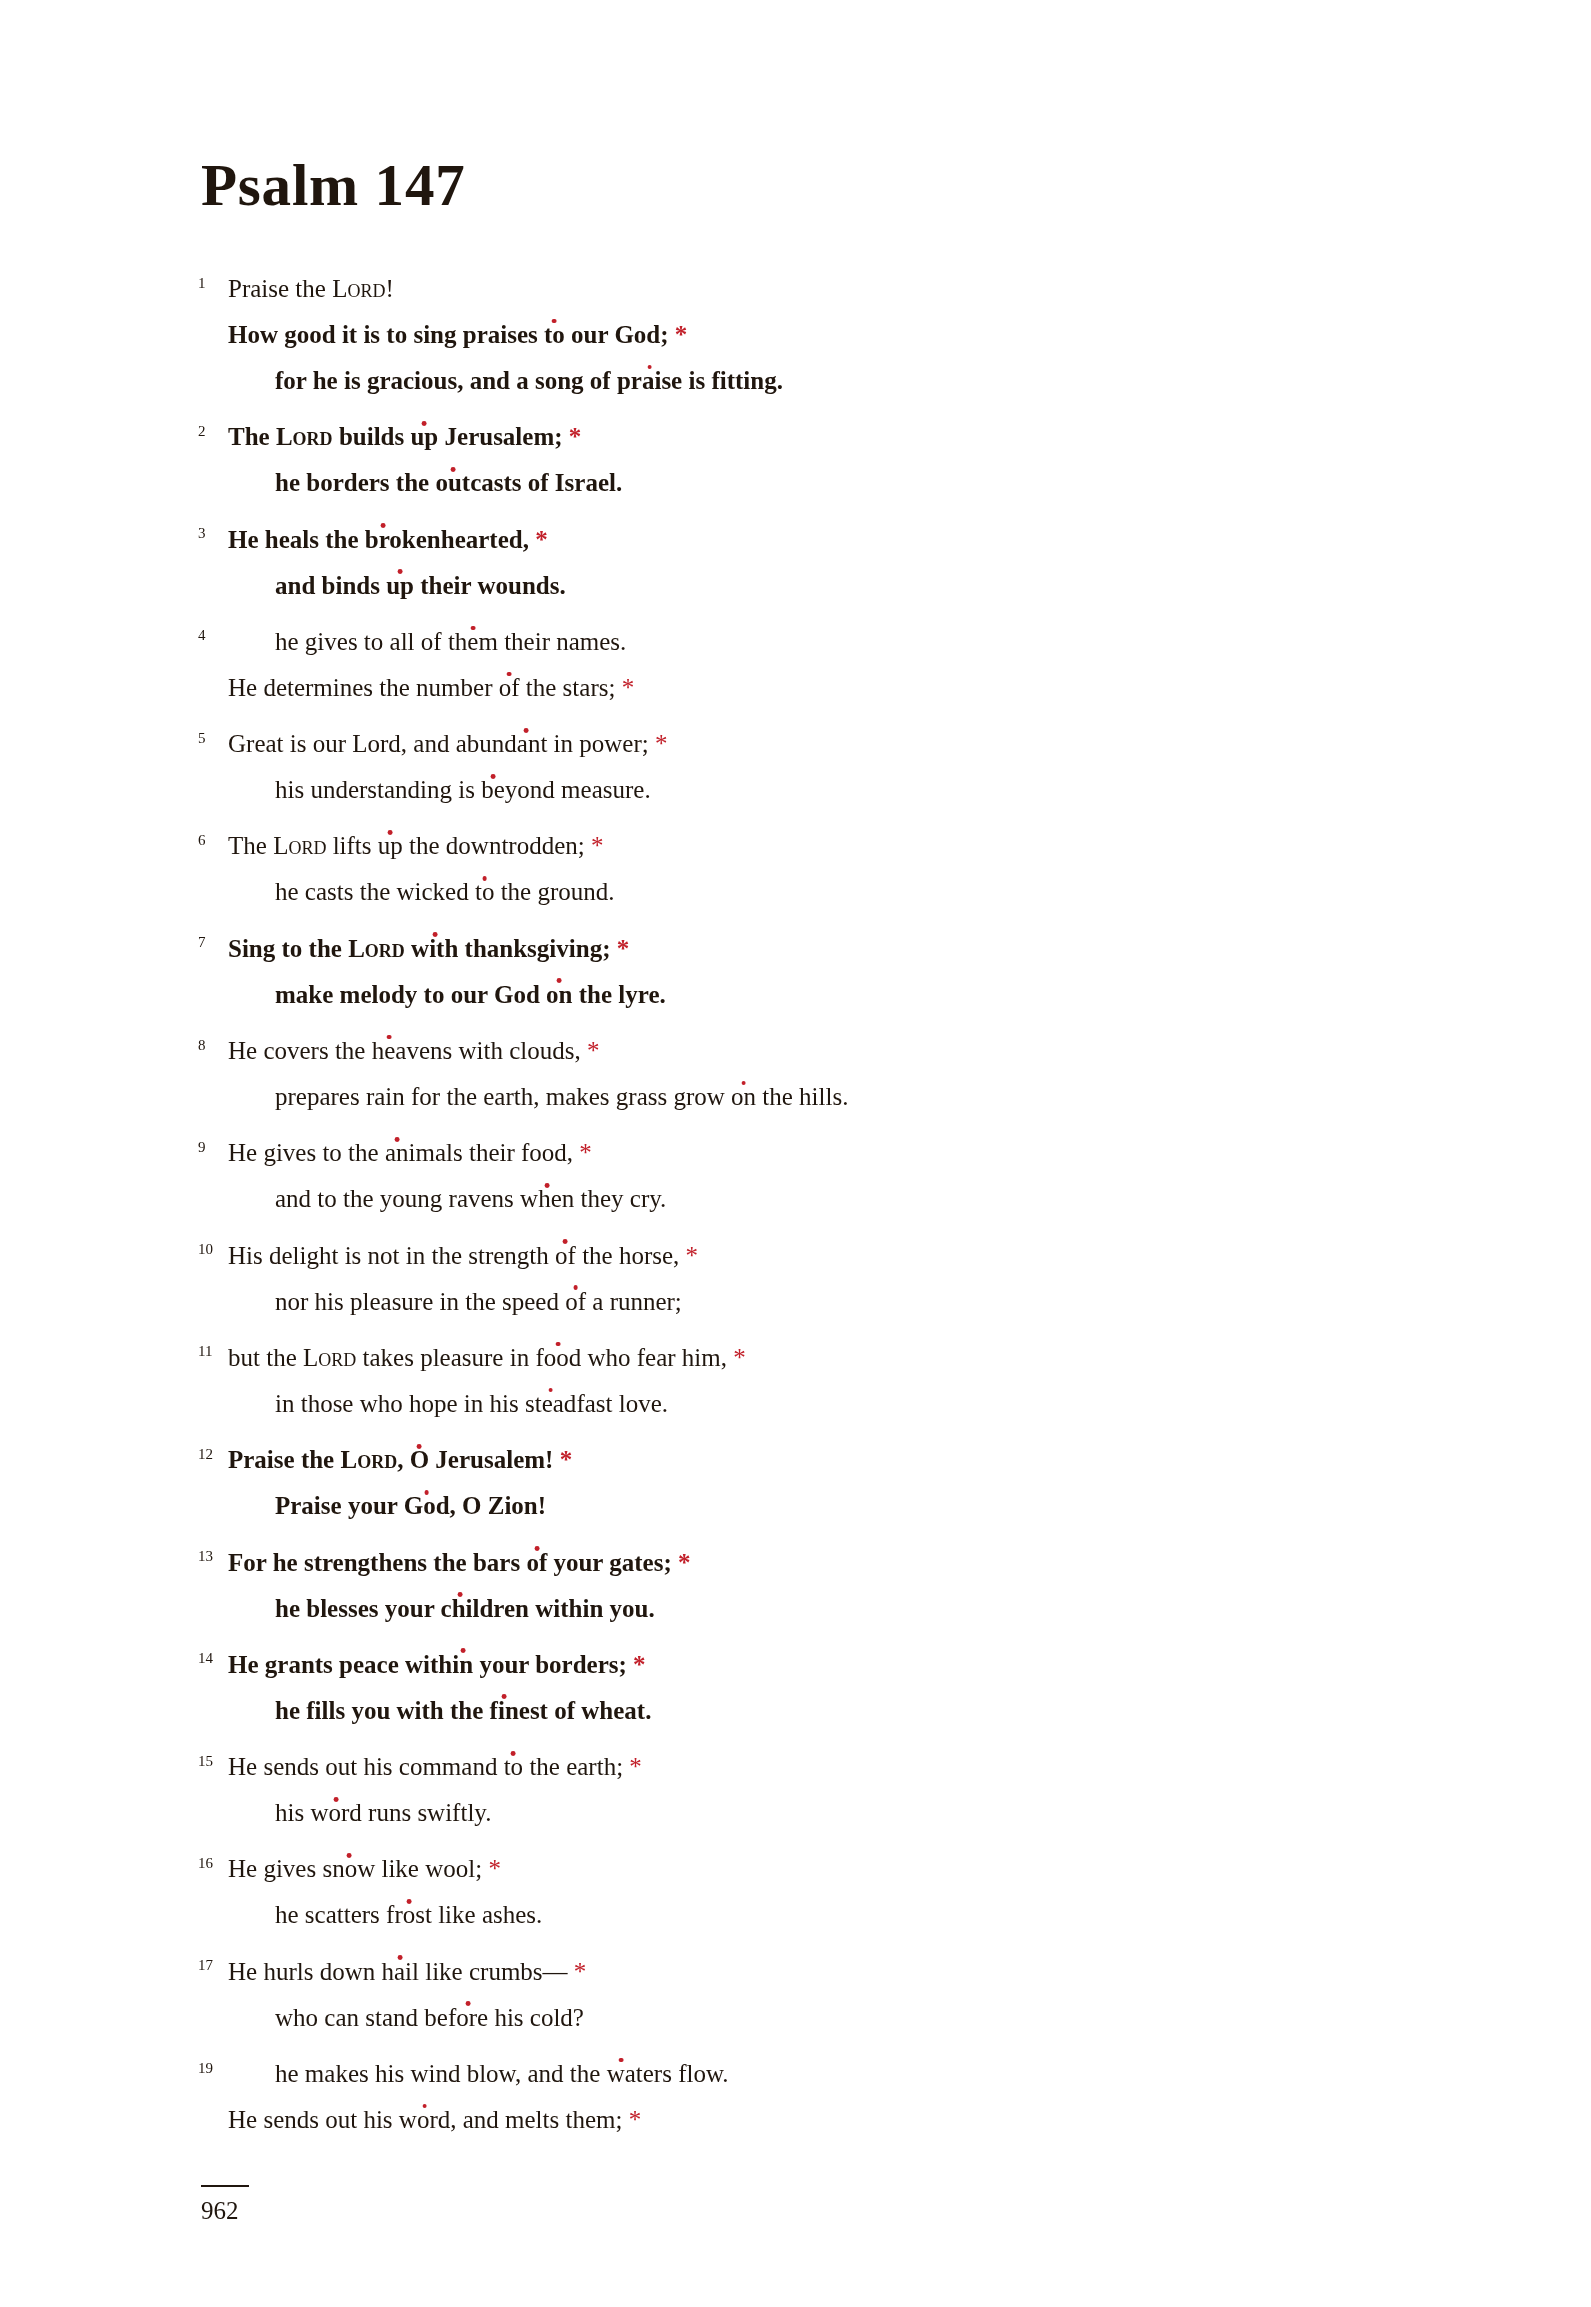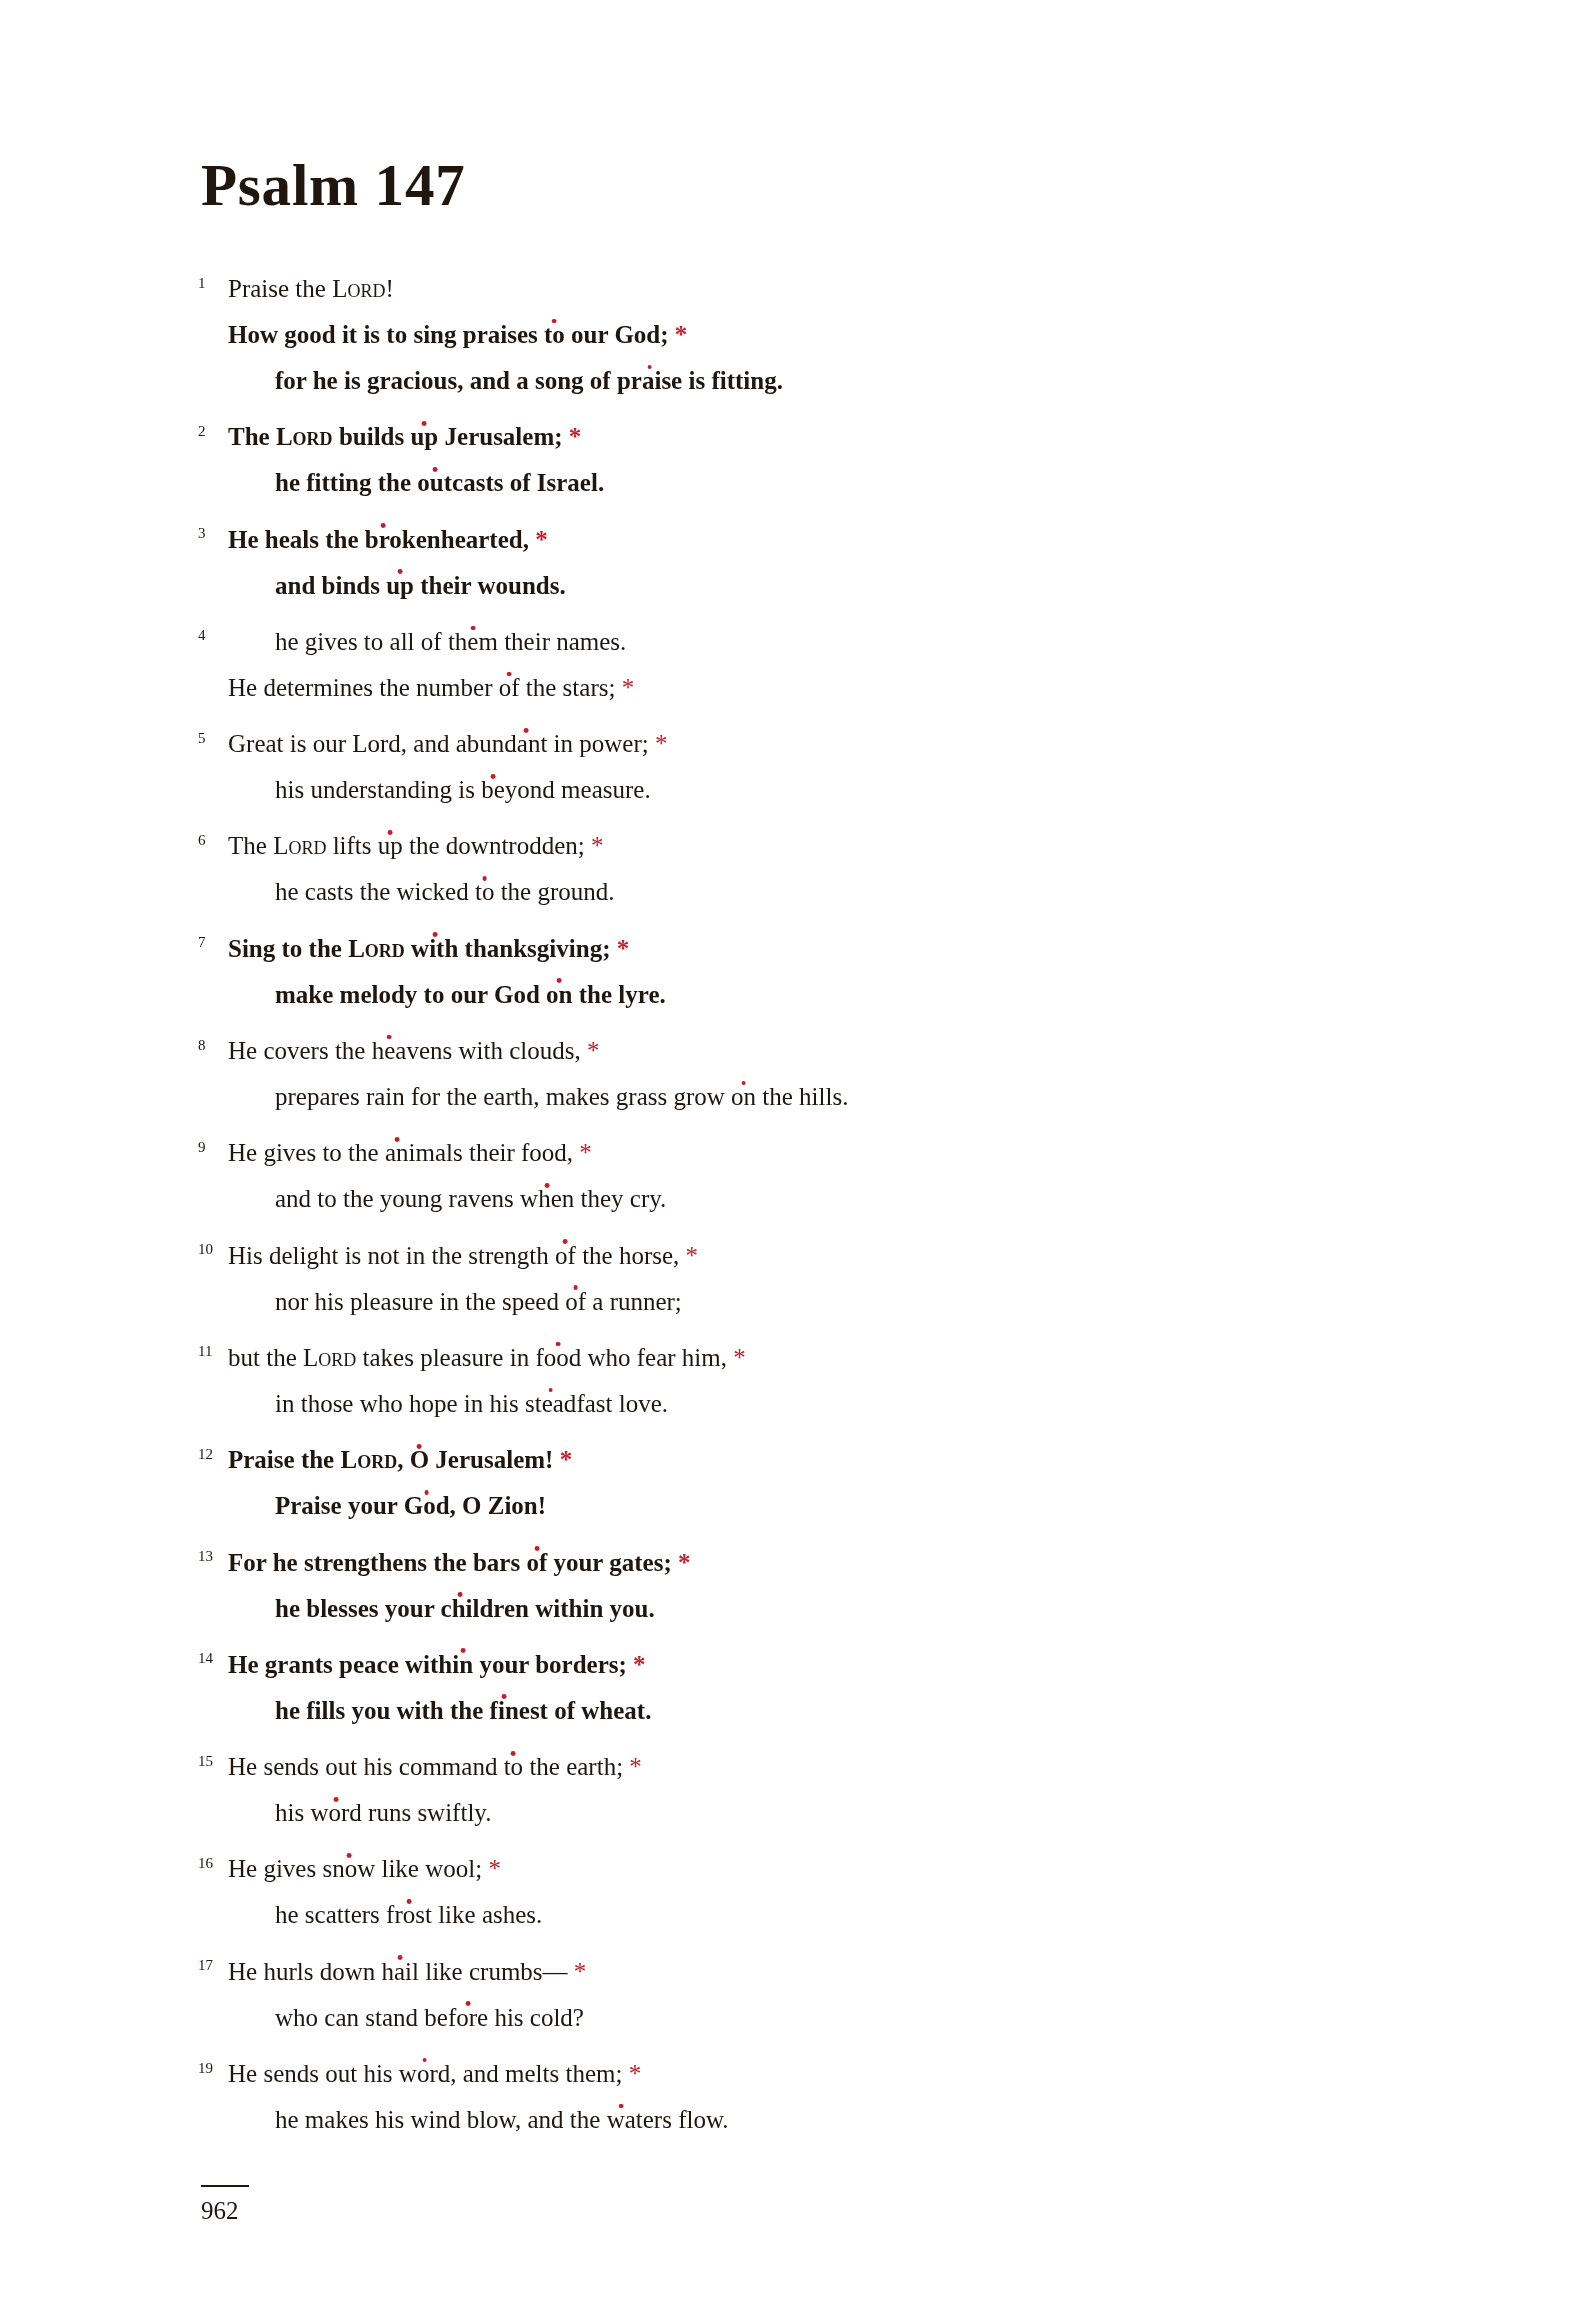--- a/index.html
+++ b/index.html
@@ -76,21 +76,21 @@
   <div class="verses">
       <div class="verse">
         <span class="vnum">1</span>
         <div class="line"><span>Praise the </span><span class="sc">Lord</span><span>!</span></div>
         <div class="line bold"><span>How good it is to sing praises </span><span class="dotted">to</span><span> our God; </span><span class="ast">*</span></div>
         <div class="line ind bold"><span>for he is gracious, and a song of </span><span class="dotted">praise</span><span> is fitting.</span></div>
       </div>
       <div class="verse">
         <span class="vnum">2</span>
         <div class="line bold"><span>The </span><span class="sc">Lord</span><span> builds </span><span class="dotted">up</span><span> Jerusalem; </span><span class="ast">*</span></div>
-        <div class="line ind bold"><span>he fitting the </span><span class="dotted">out</span><span>casts of Israel.</span></div>
+        <div class="line ind bold"><span>he borders the </span><span class="dotted">out</span><span>casts of Israel.</span></div>
       </div>
       <div class="verse">
         <span class="vnum">3</span>
         <div class="line bold"><span>He heals the </span><span class="dotted">bro</span><span>kenhearted, </span><span class="ast">*</span></div>
         <div class="line ind bold"><span>and binds </span><span class="dotted">up</span><span> their wounds.</span></div>
       </div>
       <div class="verse">
         <span class="vnum">4</span>
         <div class="line ind"><span>he gives to all of </span><span class="dotted">them</span><span> their names.</span></div>
         <div class="line"><span>He determines the number </span><span class="dotted">of</span><span> the stars; </span><span class="ast">*</span></div>
@@ -155,22 +155,22 @@
         <div class="line"><span>He gives </span><span class="dotted">snow</span><span> like wool; </span><span class="ast">*</span></div>
         <div class="line ind"><span>he scatters </span><span class="dotted">frost</span><span> like ashes.</span></div>
       </div>
       <div class="verse">
         <span class="vnum">17</span>
         <div class="line"><span>He hurls down </span><span class="dotted">hail</span><span> like crumbs— </span><span class="ast">*</span></div>
         <div class="line ind"><span>who can stand be</span><span class="dotted">fore</span><span> his cold?</span></div>
       </div>
       <div class="verse">
         <span class="vnum">19</span>
+        <div class="line ind"><span>he makes his wind blow, and the </span><span class="dotted">wa</span><span>ters flow.</span></div>
         <div class="line"><span>He sends out his </span><span class="dotted">word</span><span>, and melts them; </span><span class="ast">*</span></div>
-        <div class="line ind"><span>he makes his wind blow, and the </span><span class="dotted">wa</span><span>ters flow.</span></div>
       </div>
     </div>
   <div class="footer">
     <div class="footer-rule"></div>
     <div class="page-number">962</div>
   </div>
 </div>
 
 
 </body></html>

